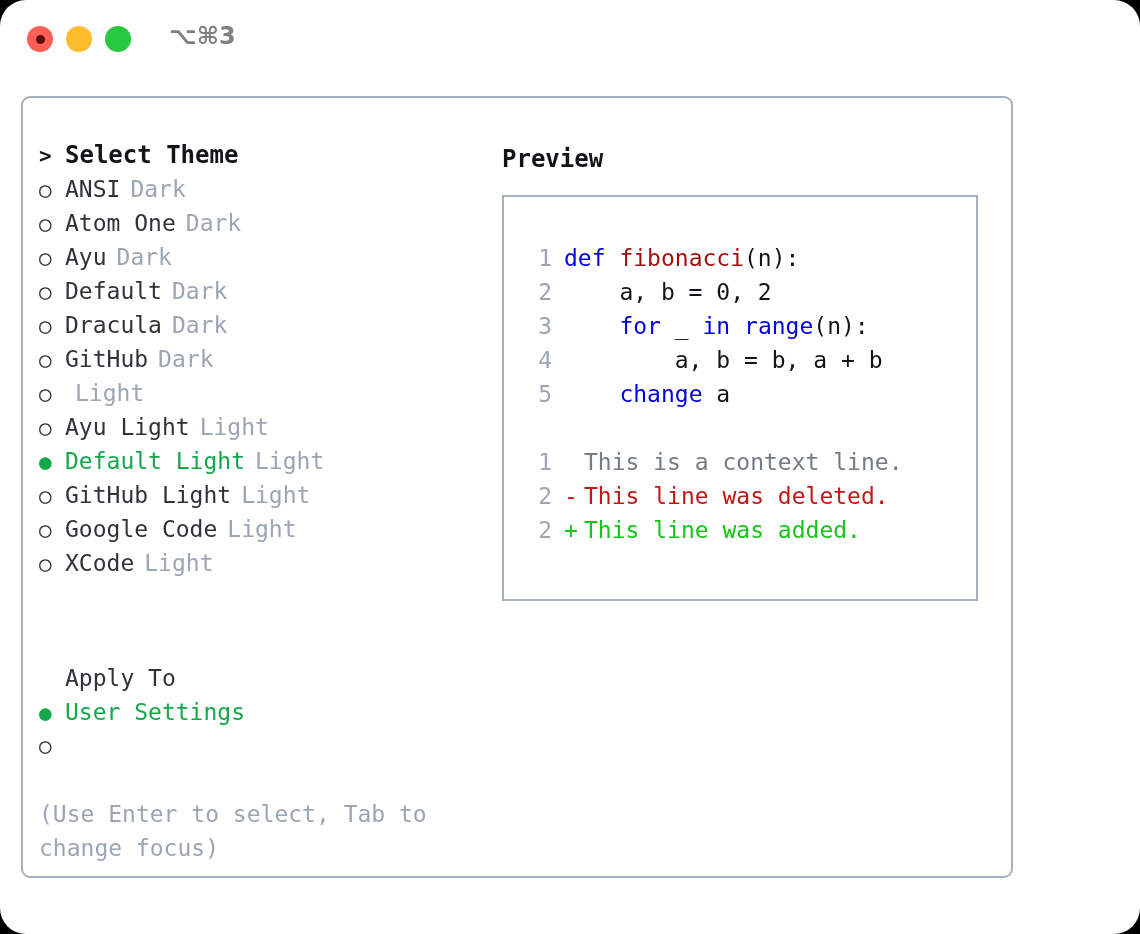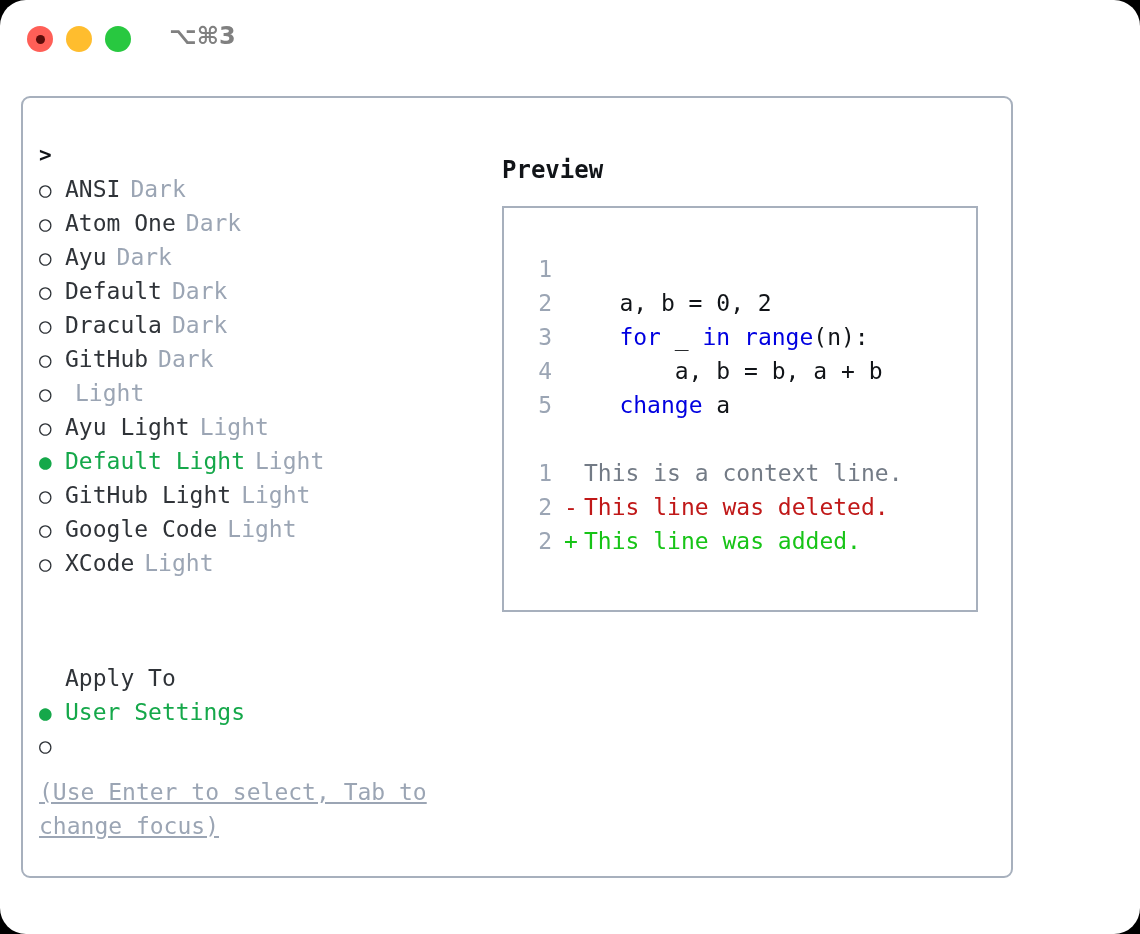--- a/index.html
+++ b/index.html
@@ -136,33 +136,32 @@
     display: flex;
     align-items: baseline;
     height: 34px;
     line-height: 34px;
     font-size: 23px;
     margin-top: 47px;
   }
   .apply-heading .label { color: #2f3338; }
 
   .hint {
-    margin-top: 12px;
+    margin-top: 34px;
     width: 420px;
     font-size: 23px;
     line-height: 34px;
     color: #9ba5b4;
-    text-decoration: underline;
   }
 
   
   .preview {
     position: absolute;
     left: 479px;
-    top: 55px;
+    top: 44px;
     width: 490px;
   }
   .preview-title {
     font-size: 24px;
     font-weight: bold;
     color: #111418;
     line-height: 34px;
     height: 34px;
   }
   .code-box {
@@ -217,20 +216,21 @@
     </div>
     <div class="shortcut">⌥⌘3</div>
   </div>
 
   <div class="panel">
 
     <div class="chooser">
 
       <div class="row header">
         <span class="marker caret">&gt;</span>
+        <span class="label">Select Theme</span>
       </div>
 
       <div class="row">
         <span class="marker">○</span>
         <span class="label">ANSI</span>
         <span class="tag">Dark</span>
       </div>
 
       <div class="row">
         <span class="marker">○</span>
@@ -316,20 +316,21 @@
       <div class="hint">(Use Enter to select, Tab to change focus)</div>
     </div>
 
     <div class="preview">
       <div class="preview-title">Preview</div>
 
       <div class="code-box">
 
         <div class="code-line">
           <span class="lineno">1</span>
+          <span class="code-text"><span class="kw">def </span><span class="fn">fibonacci</span><span>(n):</span></span>
         </div>
 
         <div class="code-line">
           <span class="lineno">2</span>
           <span class="code-text">    a, b = 0, 2</span>
         </div>
 
         <div class="code-line">
           <span class="lineno">3</span>
           <span class="code-text"><span>    </span><span class="kw">for </span><span>_ </span><span class="kw">in </span><span class="kw">range</span><span>(n):</span></span>

